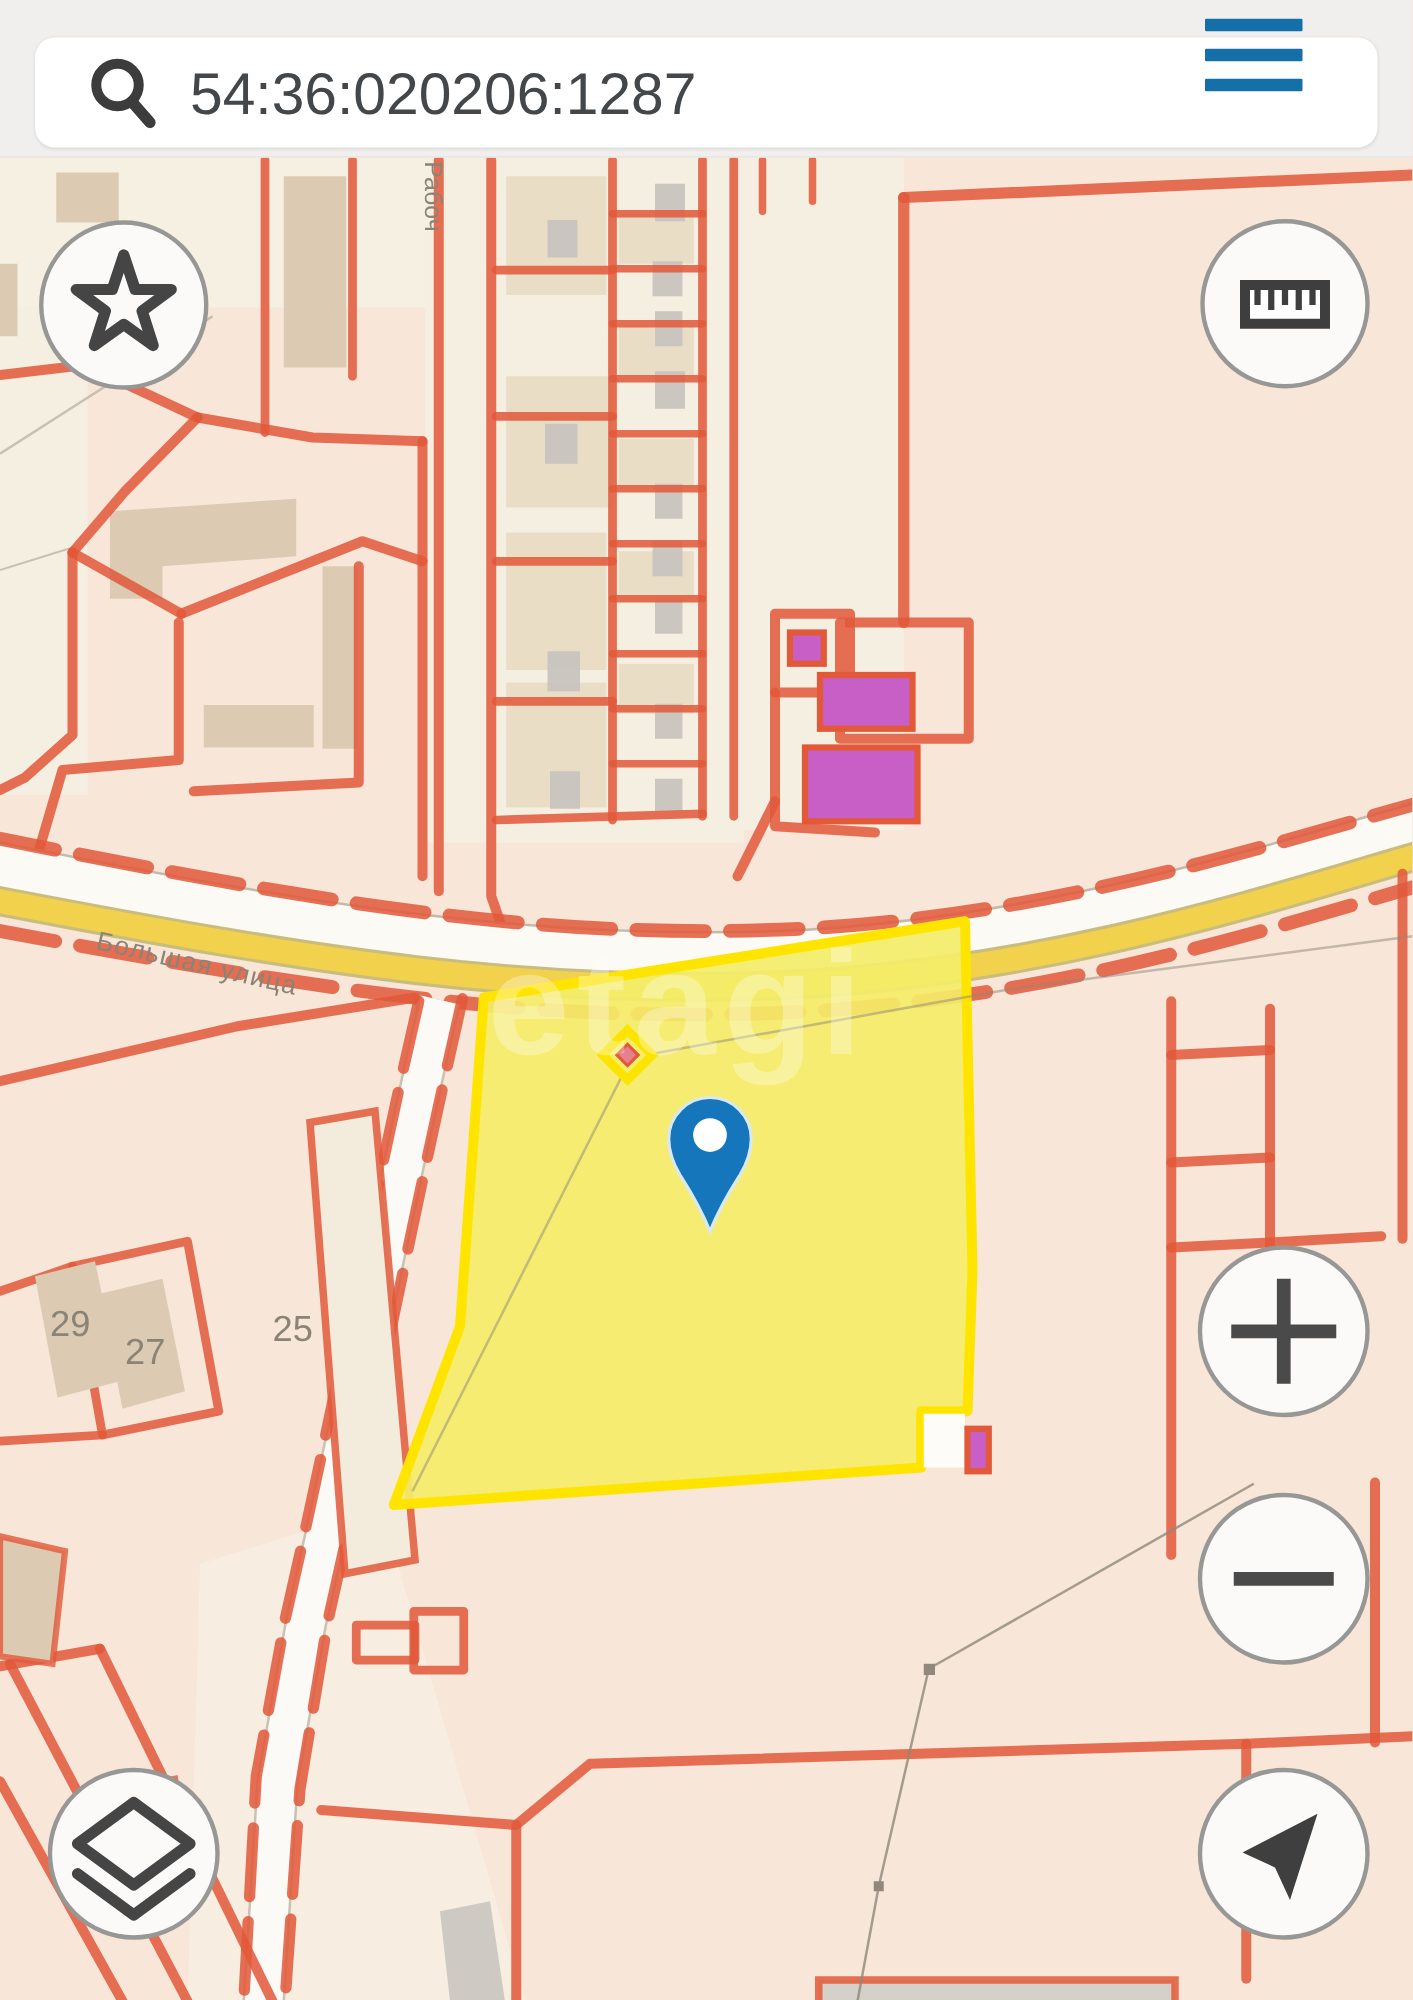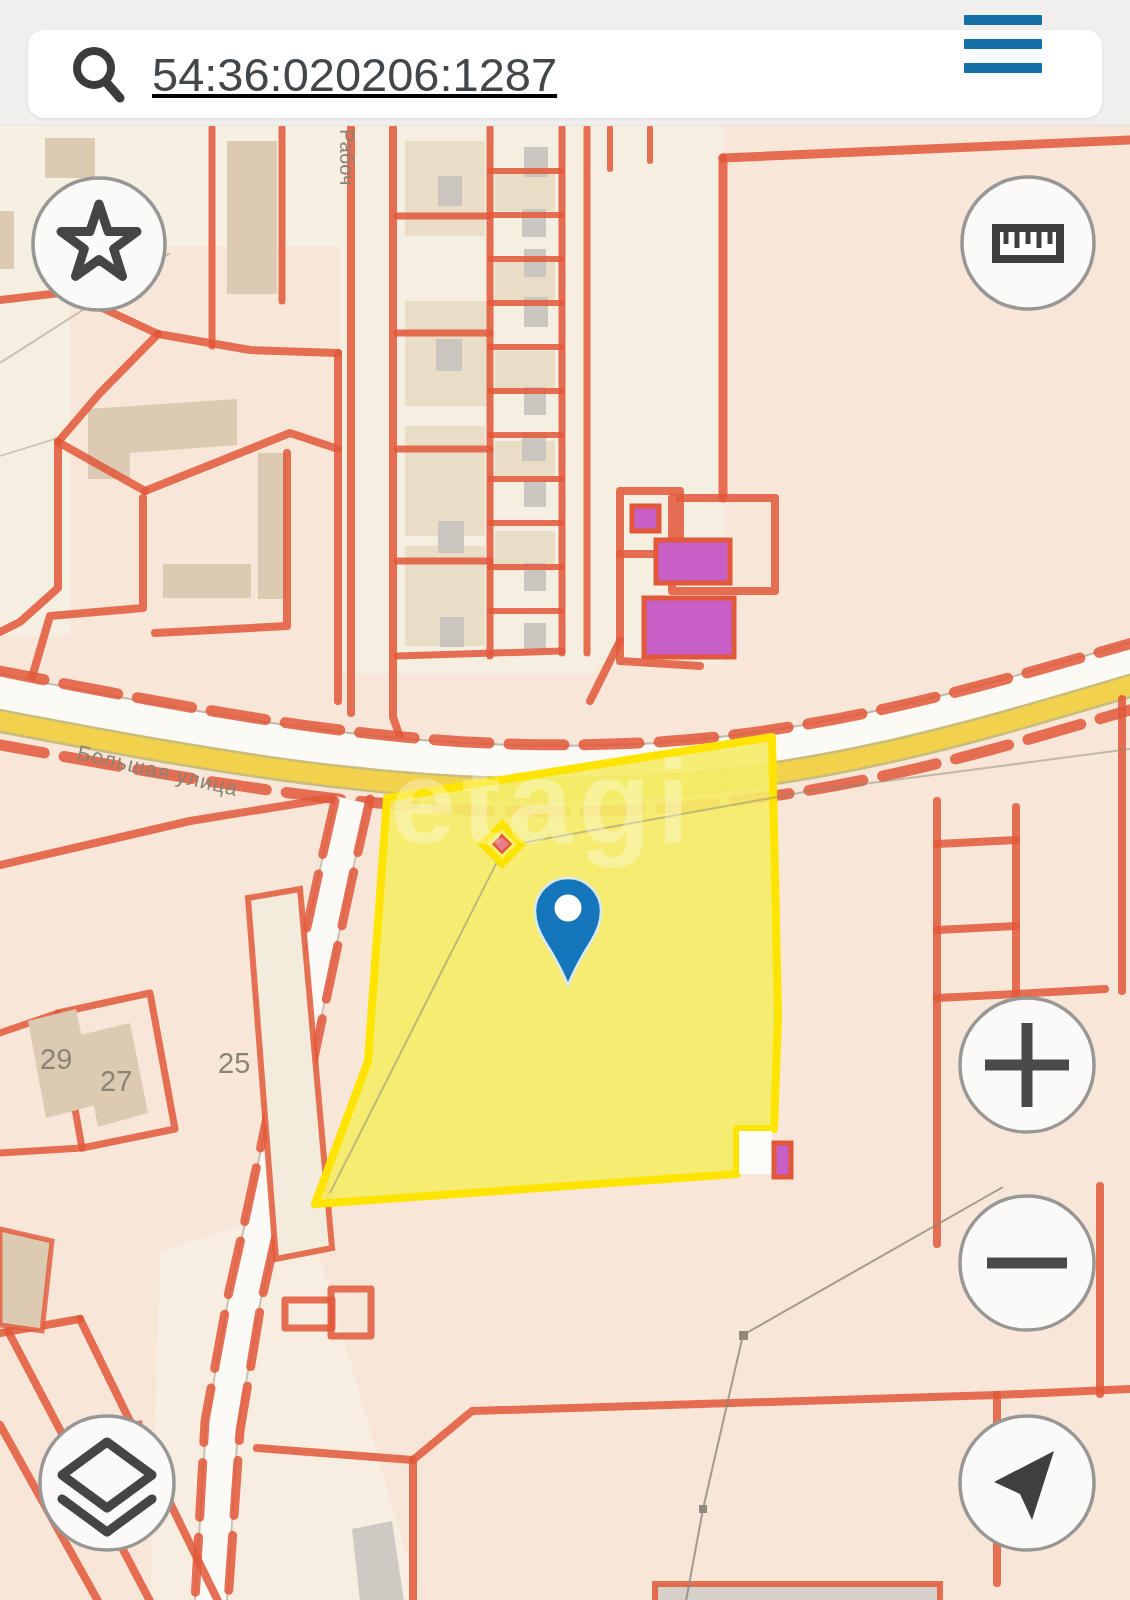--- a/index.html
+++ b/index.html
@@ -11,21 +11,21 @@
   
   .header{
     position:relative;width:1130px;height:125px;
     background:#f1efed;border-bottom:1px solid #e6e3e0;
     z-index:5;
   }
   .searchbox{
     position:absolute;left:28px;top:30px;width:1074px;height:88px;
     background:#ffffff;border-radius:16px;
     box-shadow:0 1px 3px rgba(0,0,0,.10);
-    display:flex;align-items:center;text-decoration:underline;
+    display:flex;align-items:center;
   }
   .mag{margin-left:42px;flex:0 0 auto;}
   .query{
     margin-left:24px;font-size:47px;color:#43474a;letter-spacing:0;
     white-space:nowrap;flex:1 1 auto;
   }
   .burger{
     position:absolute;left:964px;top:15px;width:78px;height:58px;
     display:flex;flex-direction:column;justify-content:space-between;
     cursor:pointer;

